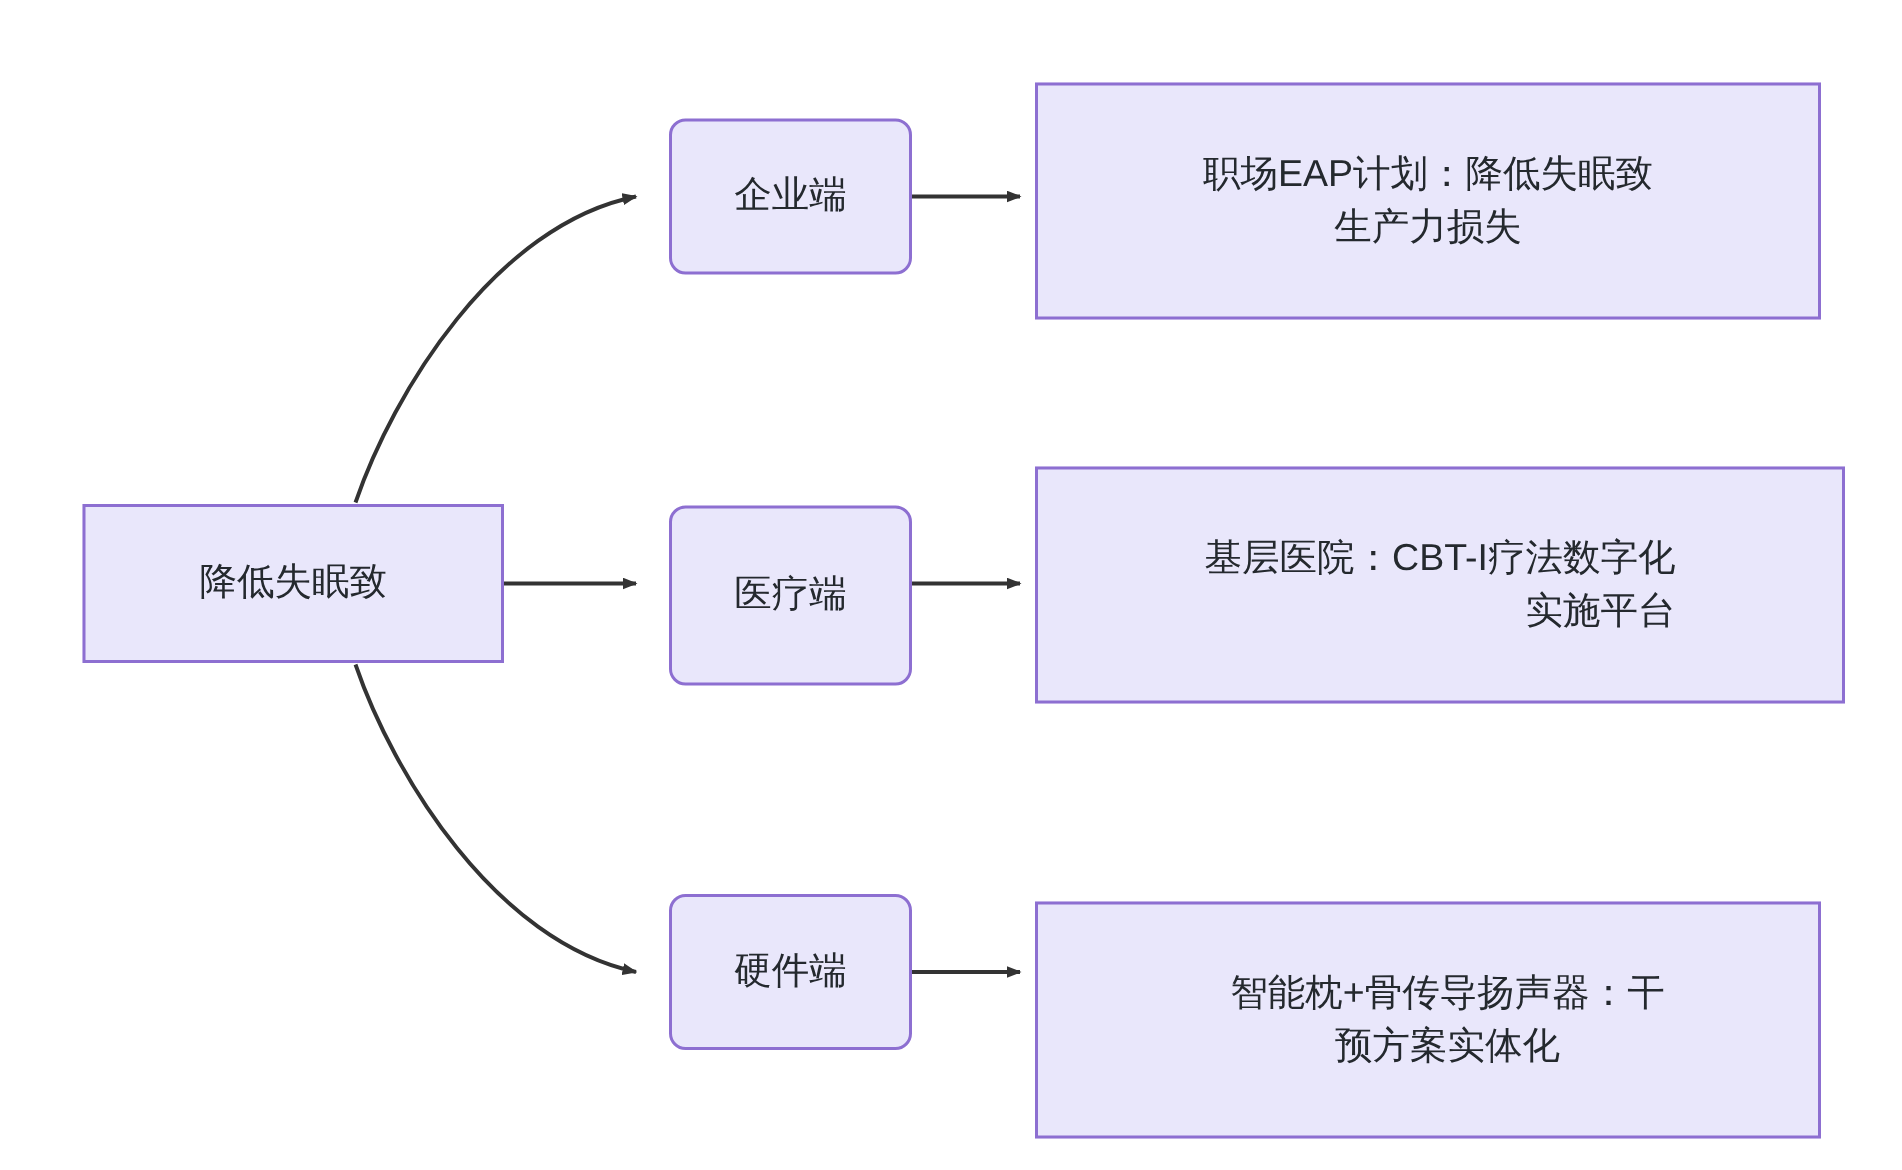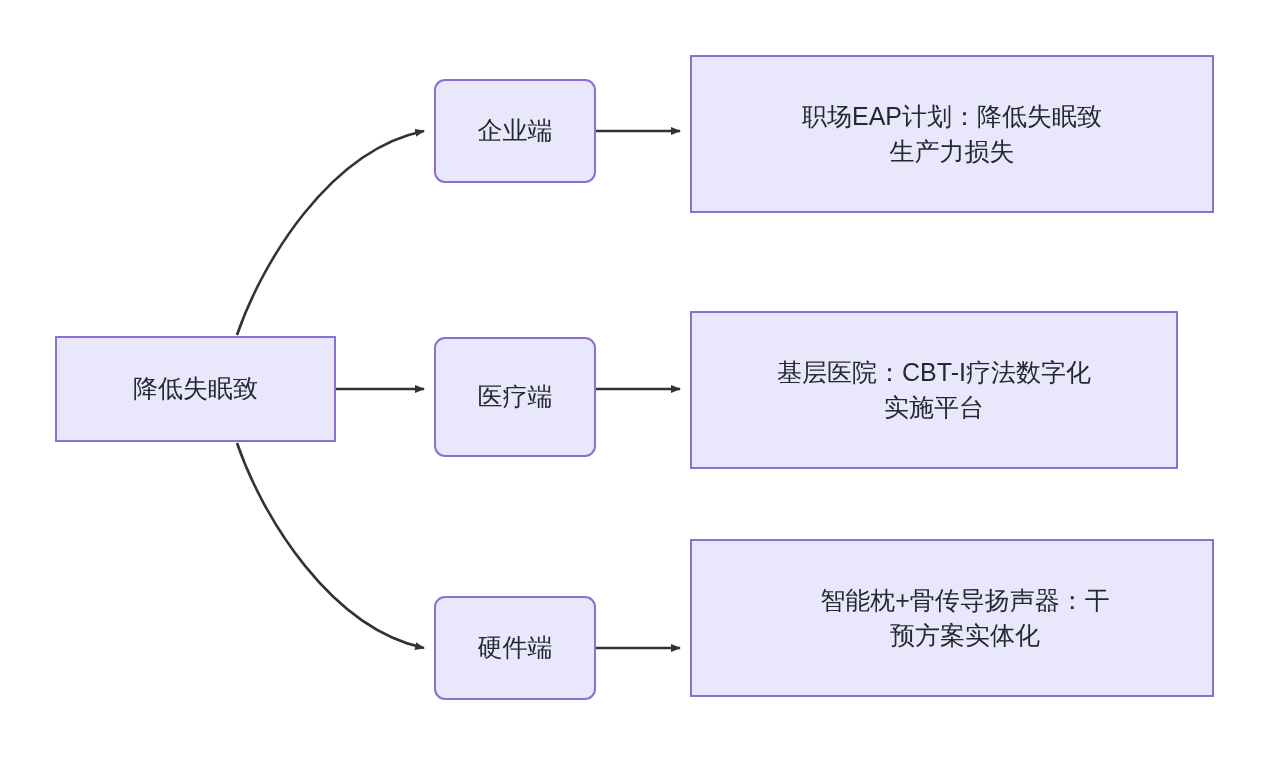--- a/index.html
+++ b/index.html
@@ -44,20 +44,21 @@
     white-space: pre-line;
     padding: 0 14px;
   }
   
   .node.rect {
     border-radius: 0;
   }
   
   .node.round {
     border-radius: 11px;
+    margin-left: 12px;
   }
   #node-root {
     left: 55px;
     top: 336px;
     width: 281px;
     height: 106px;
     font-size: 25px;
   }
   #node-enterprise {
     left: 434px;
@@ -83,27 +84,28 @@
   #node-enterprise-detail {
     left: 690px;
     top: 55px;
     width: 524px;
     height: 158px;
     font-size: 25px;
   }
   #node-medical-detail {
     left: 690px;
     top: 311px;
-    width: 488px;
+    width: 540px;
     height: 158px;
     font-size: 25px;
+    text-align: right;
   }
   #node-hardware-detail {
     left: 690px;
-    top: 539px;
+    top: 601px;
     width: 524px;
     height: 158px;
     font-size: 25px;
     padding-left: 26px;
   }
 </style>
 </head>
 <body>
 
 <div id="canvas">

